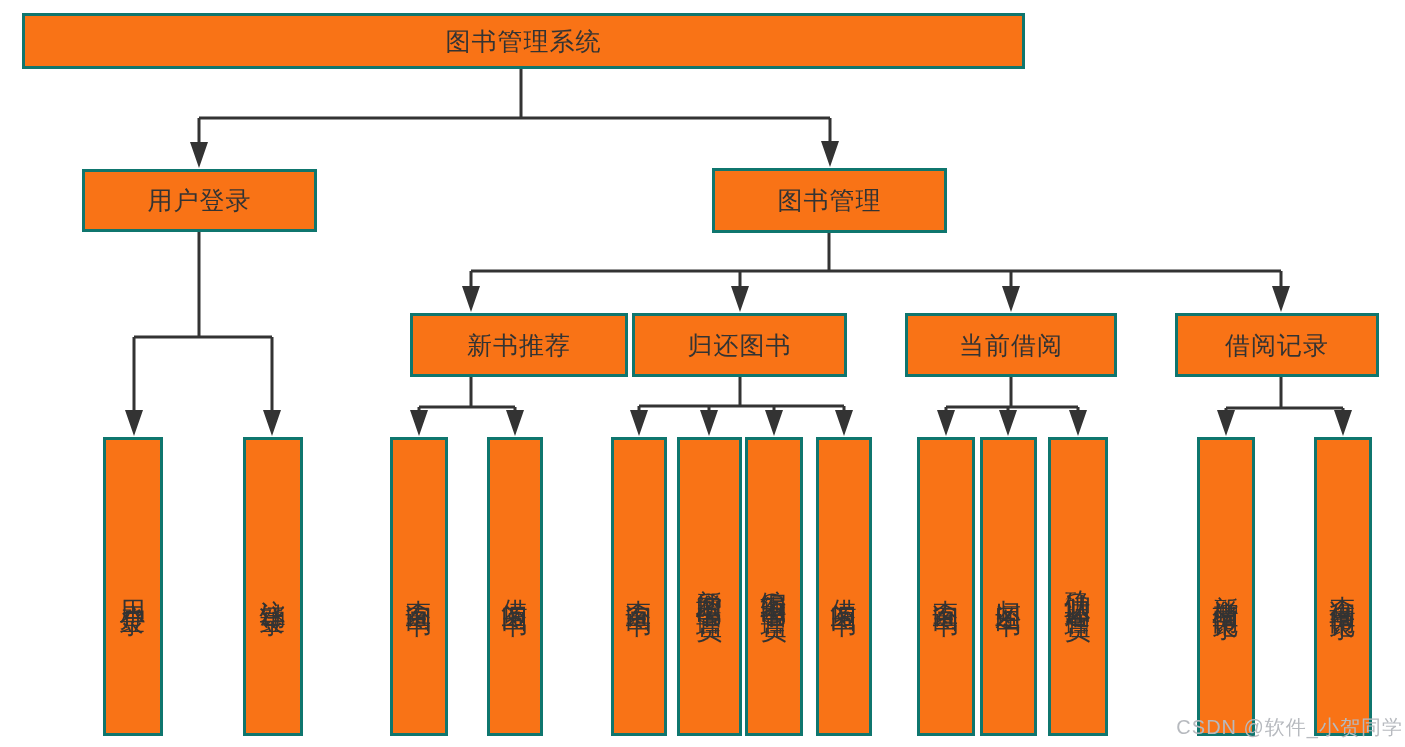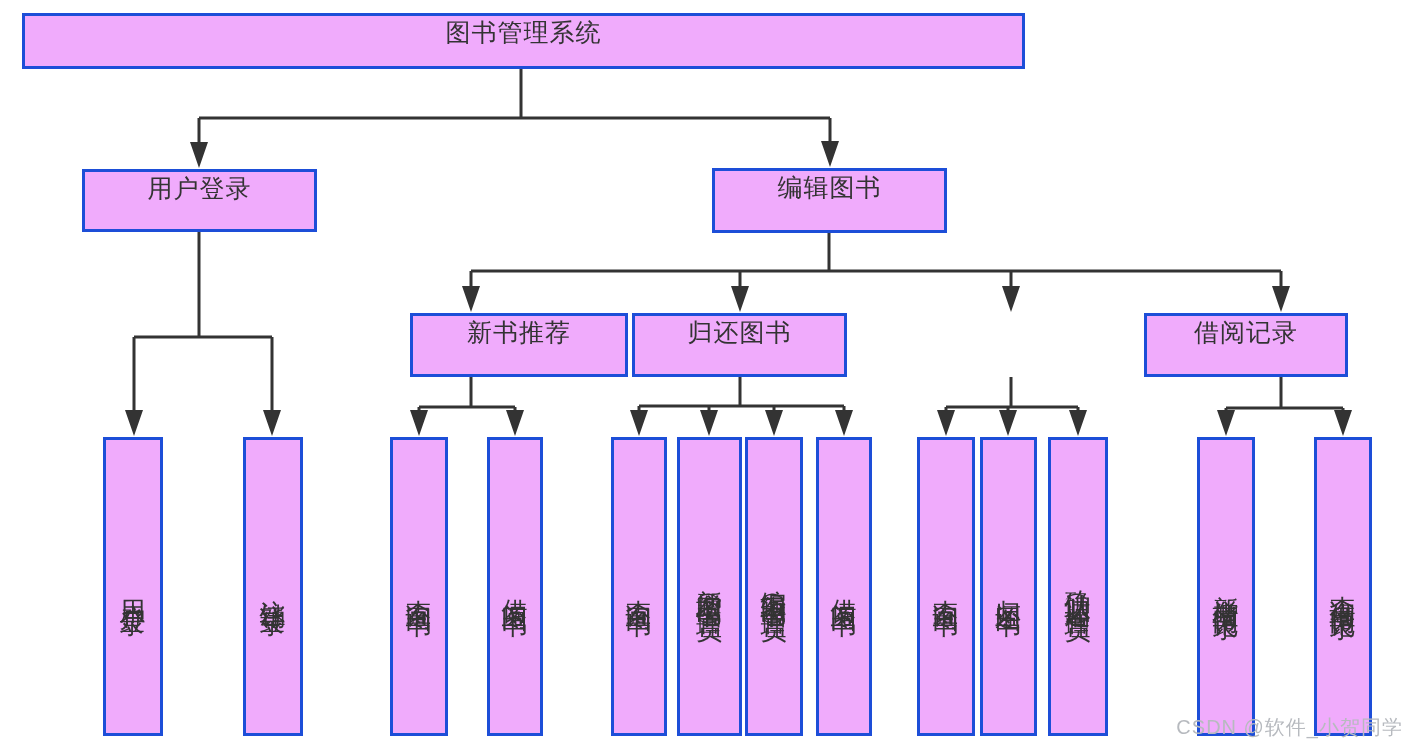--- a/index.html
+++ b/index.html
@@ -13,23 +13,24 @@
     overflow: hidden;
   }
   svg.wires {
     position: absolute;
     left: 0; top: 0;
     width: 1405px; height: 747px;
   }
   .node {
     position: absolute;
     box-sizing: border-box;
-    border: 3px solid #1d4ed8;
-    background: #f0abfc;
+    border: 3px solid #0f766e;
+    background: #f97316;
     display: flex;
+    align-items: center;
     justify-content: center;
     text-align: center;
   }
   .hnode { font-size: 25px; letter-spacing: 1px; }
   .leaf { top: 437px; height: 299px; }
   .vtext {
     writing-mode: vertical-rl;
     text-orientation: mixed;
     font-size: 26px;
     letter-spacing: 4px;
@@ -71,30 +72,33 @@
   </svg>
 
   <div class="node hnode" style="left:22px; top:13px; width:1003px; height:56px;">
     <span>图书管理系统</span>
   </div>
 
   <div class="node hnode" style="left:82px; top:169px; width:235px; height:63px;">
     <span>用户登录</span>
   </div>
   <div class="node hnode" style="left:712px; top:168px; width:235px; height:65px;">
-    <span>编辑图书</span>
+    <span>图书管理</span>
   </div>
 
   <div class="node hnode" style="left:362px; top:313px; width:218px; height:64px;margin-left:48px;">
     <span>新书推荐</span>
   </div>
   <div class="node hnode" style="left:632px; top:313px; width:215px; height:64px;">
     <span>归还图书</span>
   </div>
-  <div class="node hnode" style="left:1144px; top:313px; width:204px; height:64px;">
+  <div class="node hnode" style="left:905px; top:313px; width:212px; height:64px;">
+    <span>当前借阅</span>
+  </div>
+  <div class="node hnode" style="left:1175px; top:313px; width:204px; height:64px;">
     <span>借阅记录</span>
   </div>
 
   <div class="node leaf" style="left:103px; width:60px;">
     <span class="vtext">用户登录</span>
   </div>
   <div class="node leaf" style="left:243px; width:60px;">
     <span class="vtext">注销登录</span>
   </div>
 

